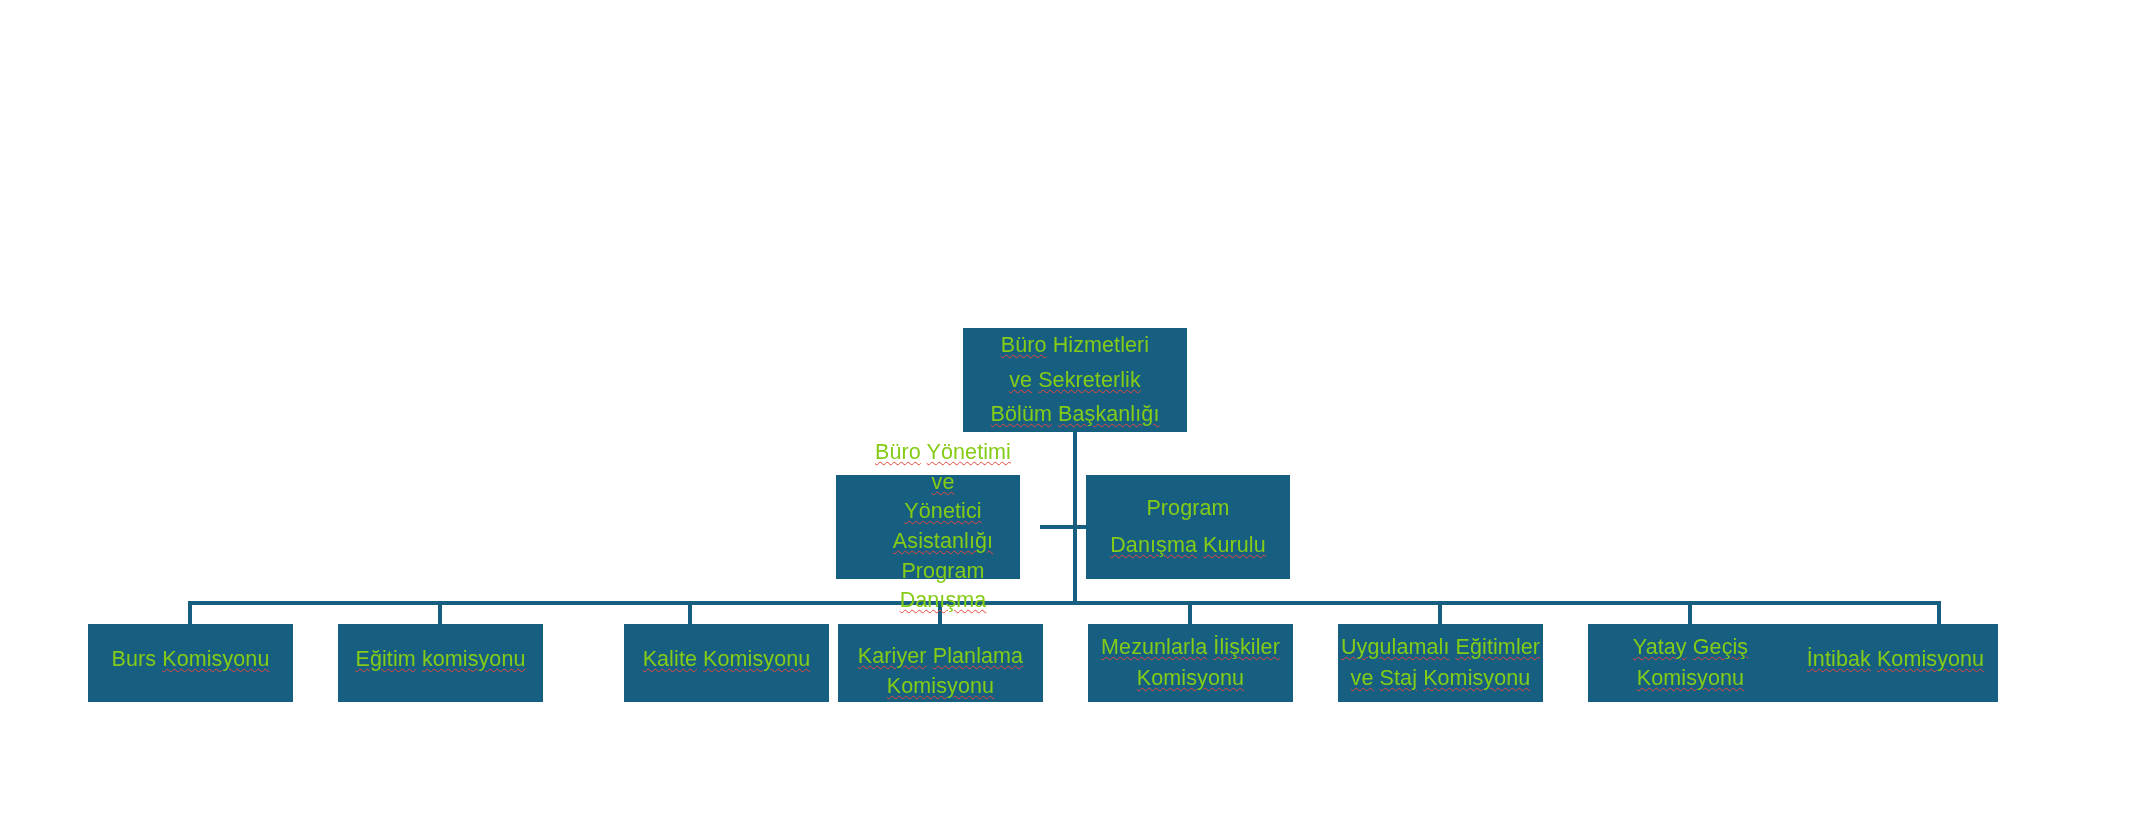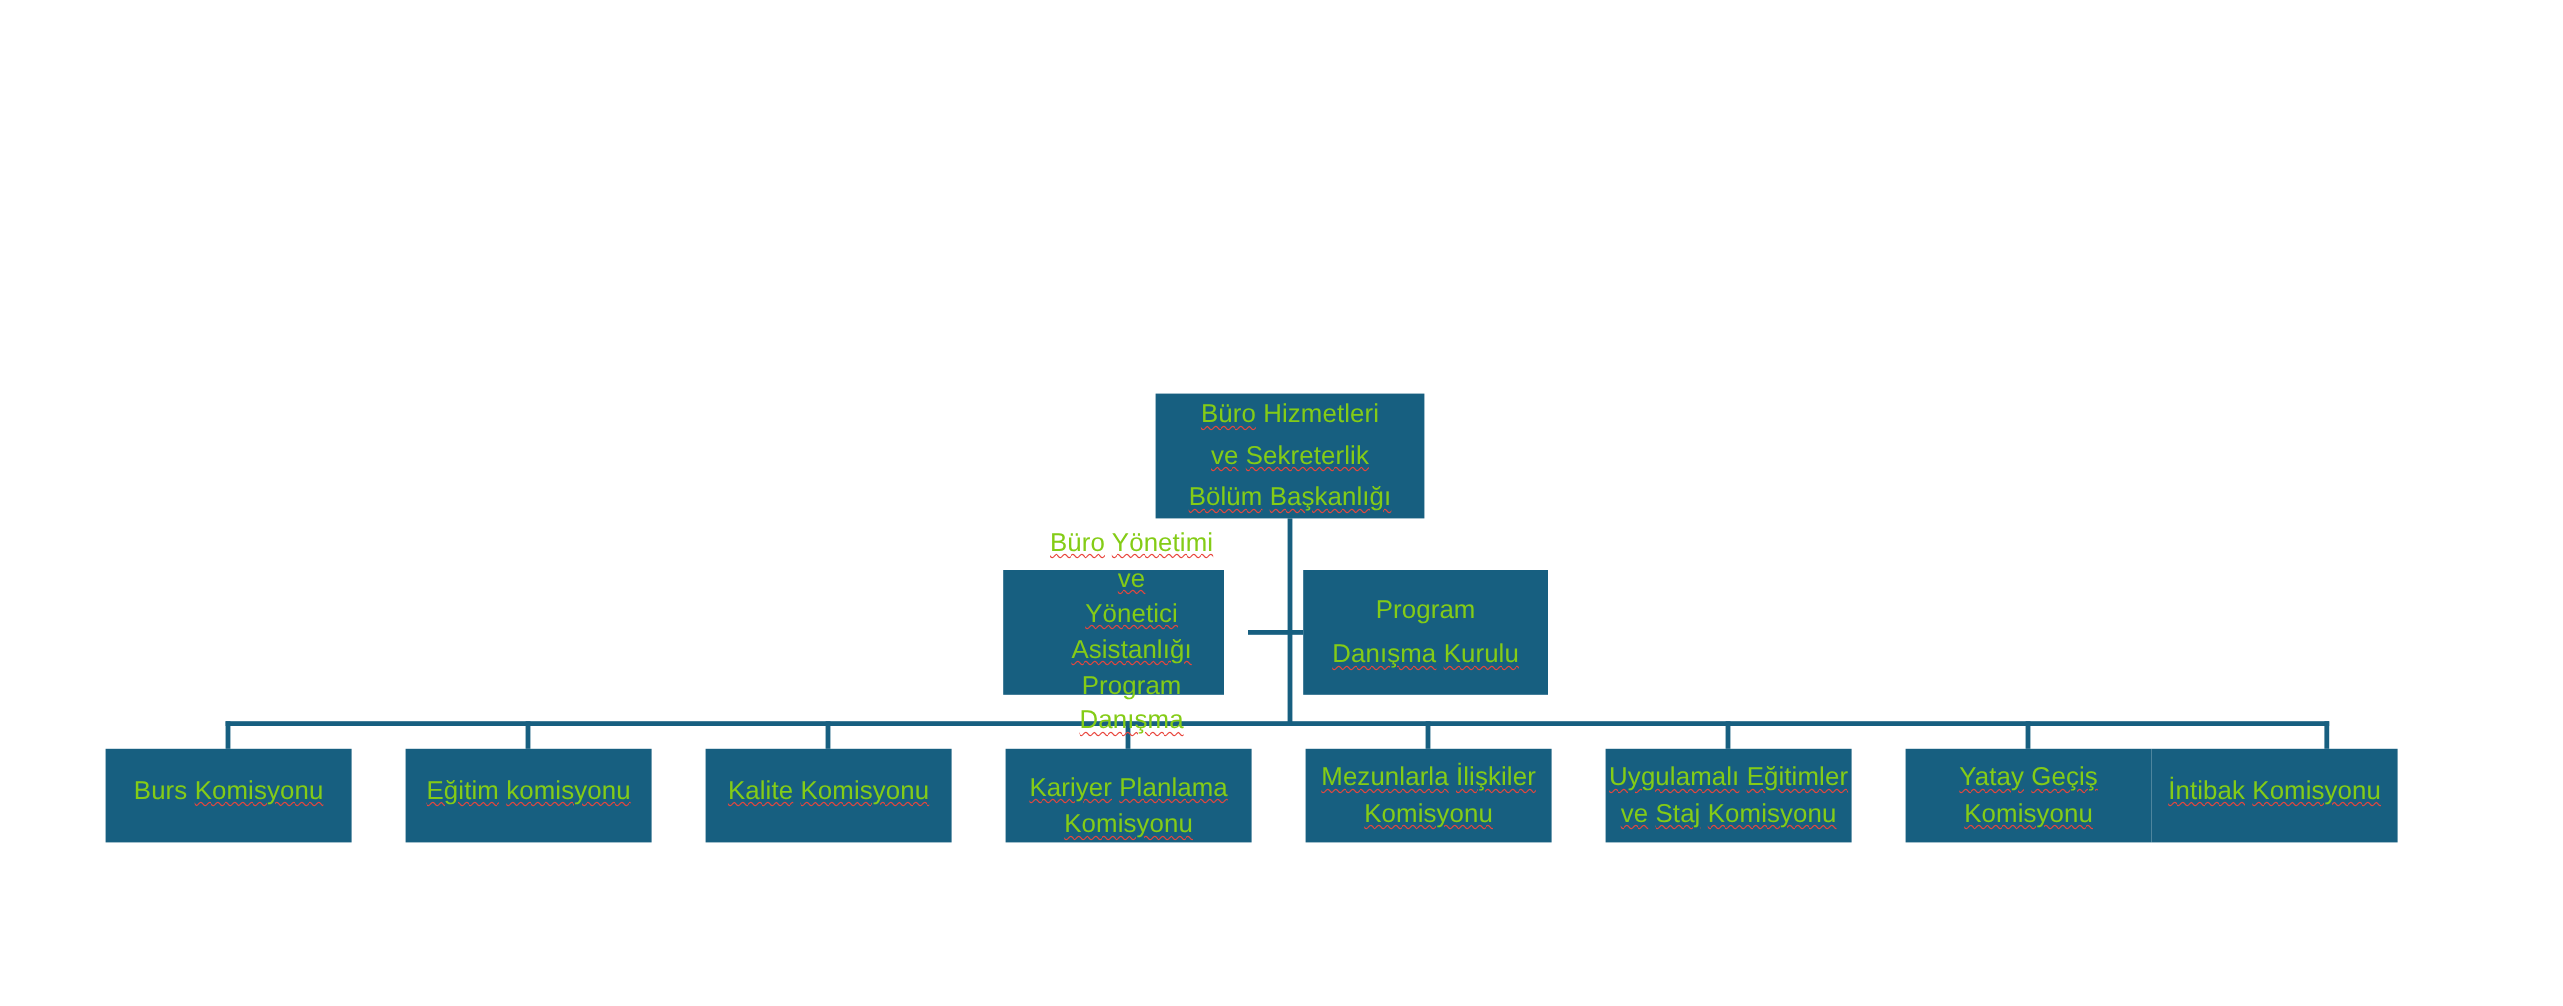--- a/index.html
+++ b/index.html
@@ -123,21 +123,21 @@
   <div class="node node-advis">
     <span class="txt"><span>Program</span><br><span class="sq">Danışma</span> <span class="sq">Kurulu</span></span>
   </div>
 
   <div class="node node-leaf leaf-single" style="left:88px;">
     <span class="txt"><span>Burs</span> <span class="sq">Komisyonu</span></span>
   </div>
   <div class="node node-leaf leaf-single" style="left:338px;">
     <span class="txt"><span class="sq">Eğitim</span> <span class="sq">komisyonu</span> </span>
   </div>
-  <div class="node node-leaf leaf-single" style="left:588px;">
+  <div class="node node-leaf leaf-single" style="left:624px;">
     <span class="txt"><span class="sq">Kalite</span> <span class="sq">Komisyonu</span></span>
   </div>
   <div class="node node-leaf" style="left:838px;align-items:flex-end;">
     <span class="txt"><span class="sq">Kariyer</span> <span class="sq">Planlama</span><br><span class="sq">Komisyonu</span></span>
   </div>
   <div class="node node-leaf" style="left:1088px;">
     <span class="txt"><span class="sq">Mezunlarla</span> <span class="sq">İlişkiler</span><br><span class="sq">Komisyonu</span></span>
   </div>
   <div class="node node-leaf" style="left:1338px;">
     <span class="txt"><span class="sq">Uygulamalı</span> <span class="sq">Eğitimler</span><br><span class="sq">ve</span> <span class="sq">Staj</span> <span class="sq">Komisyonu</span></span>

